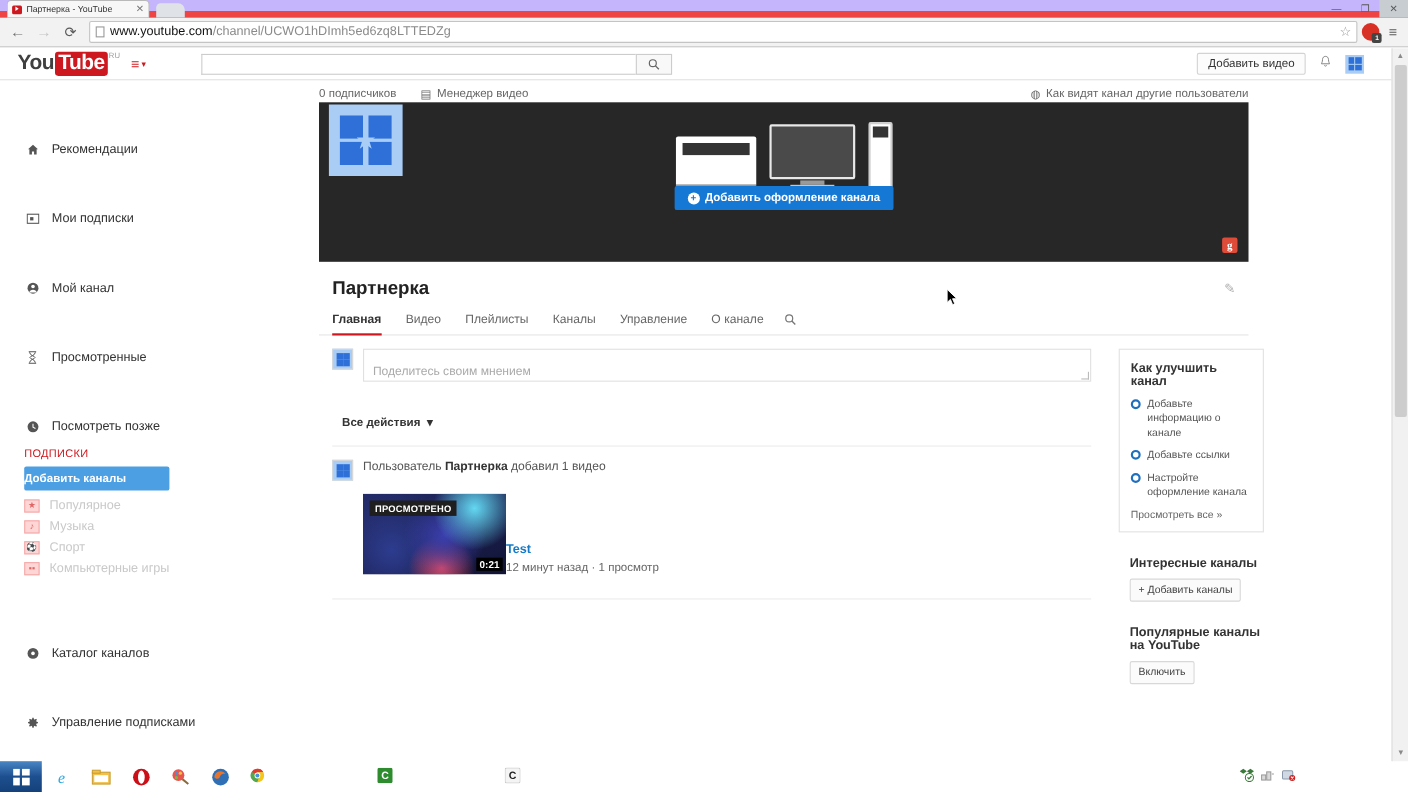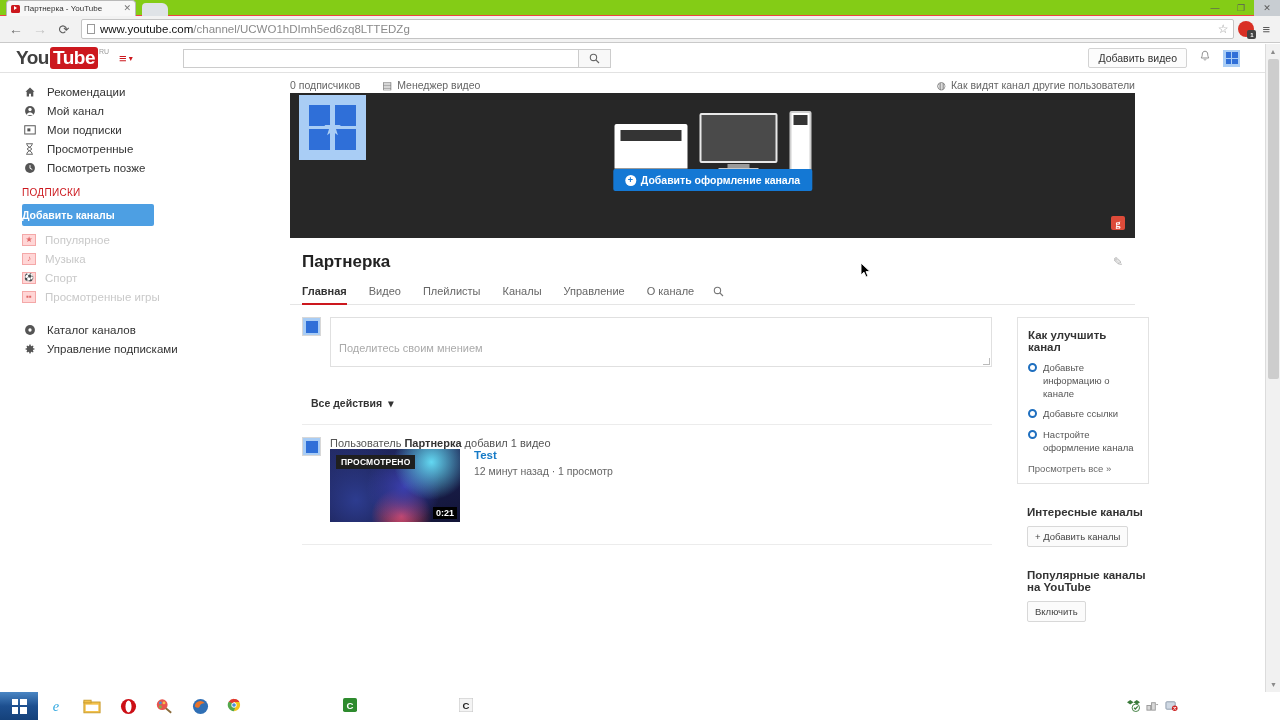--- a/index.html
+++ b/index.html
@@ -5,22 +5,22 @@
   * { box-sizing: border-box; margin: 0; padding: 0; }
   html, body {
     width: 1280px; height: 720px; overflow: hidden;
     font-family: "Liberation Sans", sans-serif;
     background: #fff; font-size: 12px; color: #333;
   }
   #root { width: 1280px; height: 720px; position: relative; }
 
   
   .chrome-tabstrip {
-    height: 16px; background: #84cc16; position: relative;
-    border-bottom: 1px solid #ef4444;
+    height: 16px; background: #c4b5fd; position: relative;
+    border-bottom: 6px solid #ef4444;
   }
   .tab {
     position: absolute; left: 6px; top: 0px; height: 16px; width: 130px;
     background: #f7f7f7; border: 1px solid #b9b9b9; border-bottom: none;
     border-radius: 4px 4px 0 0; display: flex; align-items: center;
     padding: 0 4px; gap: 4px;
   }
   .tab-favicon {
     width: 9px; height: 8px; background: #cc181e; border-radius: 1.5px;
     position: relative; flex: 0 0 auto;
@@ -130,21 +130,21 @@
   .avatar-sq .q1 { left: 2.5px; top: 2.5px; }
   .avatar-sq .q2 { right: 2.5px; top: 2.5px; }
   .avatar-sq .q3 { left: 2.5px; bottom: 2.5px; }
   .avatar-sq .q4 { right: 2.5px; bottom: 2.5px; }
 
   
   .yt-body { display: flex; height: 619px; position: relative; }
   .yt-guide-col { width: 290px; padding-top: 9px; flex: 0 0 auto; }
   .g-item {
     display: flex; align-items: center; gap: 10px; padding: 3px 0 3px 22px;
-    font-size: 11.5px; color: #333; height: 19px;
+    font-size: 11.5px; color: #333; height: 19px; margin-top: 44px;
   }
   .g-icon { width: 15px; display: flex; align-items: center; justify-content: center;
     font-size: 11px; color: #555; }
   .g-section-title {
     font-size: 10px; color: #cc181e; text-transform: uppercase;
     padding: 10px 0 4px 22px; letter-spacing: 0.3px; font-weight: normal;
   }
   .g-addbtn {
     margin: 2px 0 4px 22px; width: 132px; background: #4d9fe3; color: #fff;
     font-size: 10.5px; font-weight: bold; padding: 5px 0;
@@ -249,37 +249,37 @@
     width: 19px; height: 19px; background: #a9cdf5; border: 1px solid #d8d8d8;
     position: relative; flex: 0 0 auto;
   }
   .share-avatar .q { position: absolute; width: 6px; height: 6px; background: #2f6fd8; }
   .share-avatar .q1 { left: 2.5px; top: 2.5px; }
   .share-avatar .q2 { right: 2.5px; top: 2.5px; }
   .share-avatar .q3 { left: 2.5px; bottom: 2.5px; }
   .share-avatar .q4 { right: 2.5px; bottom: 2.5px; }
   .share-input {
     flex: 1 1 auto; border: 1px solid #e0e0e0; height: 26px; font-size: 11px;
-    color: #aaa; padding: 24px 8px; position: relative; background: #fff;
+    color: #aaa; padding: 14px 8px; position: relative; background: #fff;
   }
   .share-input::after {
     content: ""; position: absolute; right: 1px; bottom: 1px; width: 6px; height: 6px;
     border-right: 1px solid #bbb; border-bottom: 1px solid #bbb;
   }
   .actions-row { margin-top: 25px; }
   .actions-drop {
     display: inline-flex; align-items: center; gap: 6px; font-size: 10.5px;
     color: #333; font-weight: bold; padding: 4px 8px; border: 1px solid transparent;
   }
   .feed-sep { border-top: 1px solid #ececec; margin-top: 10px; }
   .feed-item { display: flex; gap: 9px; padding-top: 12px; }
   .feed-item-body { flex: 1 1 auto; }
   .feed-meta { font-size: 11px; color: #555; }
   .feed-meta b { color: #333; }
-  .video-row { display: flex; gap: 14px; margin-top: 0; }
+  .video-row { display: flex; margin-top: 19px; align-items: flex-end; }
   .thumb {
     width: 130px; height: 73px; position: relative; flex: 0 0 auto; overflow: hidden;
     background:
       radial-gradient(circle at 78% 18%, #63d8f2 0%, rgba(99,216,242,0) 32%),
       radial-gradient(circle at 57% 52%, #3b3fae 0%, rgba(59,63,174,0) 45%),
       radial-gradient(ellipse at 55% 92%, #e24a63 0%, rgba(226,74,99,0) 30%),
       radial-gradient(circle at 20% 70%, #2d3c8f 0%, rgba(45,60,143,0) 50%),
       linear-gradient(160deg, #232b66 0%, #1b2050 45%, #121436 100%);
   }
   .thumb .watched {
@@ -441,36 +441,36 @@
         <div class="g-item">
           <span class="g-icon">
             <svg width="12" height="12" viewBox="0 0 16 16">
                 <path d="M8 2 2 7.5h1.6V14h3.1v-3.6h2.6V14h3.1V7.5H14z" fill="#555"></path>
               </svg>
           </span>
           <span>Рекомендации</span>
         </div>
         <div class="g-item">
           <span class="g-icon">
+            <svg width="12" height="11" viewBox="0 0 16 14">
+                <rect x="1" y="2" width="14" height="11" fill="none" stroke="#555" stroke-width="1.3"></rect>
+                <rect x="4.5" y="5.5" width="4" height="4" fill="#555"></rect>
+              </svg>
+          </span>
+          <span>Мои подписки</span>
+        </div>
+        <div class="g-item">
+          <span class="g-icon">
             <svg width="12" height="12" viewBox="0 0 16 16">
                 <circle cx="8" cy="8" r="6.6" fill="#555"></circle>
                 <circle cx="8" cy="6" r="2.2" fill="#fff"></circle>
                 <path d="M3.4 13.2a4.8 4.8 0 0 1 9.2 0z" fill="#fff"></path>
               </svg>
           </span>
           <span>Мой канал</span>
-        </div>
-        <div class="g-item">
-          <span class="g-icon">
-            <svg width="12" height="11" viewBox="0 0 16 14">
-                <rect x="1" y="2" width="14" height="11" fill="none" stroke="#555" stroke-width="1.3"></rect>
-                <rect x="4.5" y="5.5" width="4" height="4" fill="#555"></rect>
-              </svg>
-          </span>
-          <span>Мои подписки</span>
         </div>
         <div class="g-item">
           <span class="g-icon">
             <svg width="11" height="12" viewBox="0 0 14 16">
                 <path d="M2.5 1h9M2.5 15h9M3.5 1.6c0 4 6.6 4.6 6.6 6.4s-6.6 2.4-6.6 6.4M10.5 1.6c0 4-6.6 4.6-6.6 6.4s6.6 2.4 6.6 6.4" fill="none" stroke="#555" stroke-width="1.2"></path>
               </svg>
           </span>
           <span>Просмотренные</span>
         </div>
         <div class="g-item">
@@ -493,21 +493,21 @@
         <div class="g-sub">
           <span class="g-thumb">♪</span>
           <span>Музыка</span>
         </div>
         <div class="g-sub">
           <span class="g-thumb">⚽</span>
           <span>Спорт</span>
         </div>
         <div class="g-sub">
           <span class="g-thumb">▪▪</span>
-          <span>Просмотренные игры</span>
+          <span>Компьютерные игры</span>
         </div>
 
         <div class="g-divider"></div>
 
         <div class="g-item">
           <span class="g-icon">
             <svg width="12" height="12" viewBox="0 0 16 16">
                 <circle cx="8" cy="8" r="6.6" fill="#555"></circle>
                 <circle cx="8" cy="8" r="2.2" fill="#fff"></circle>
               </svg>

